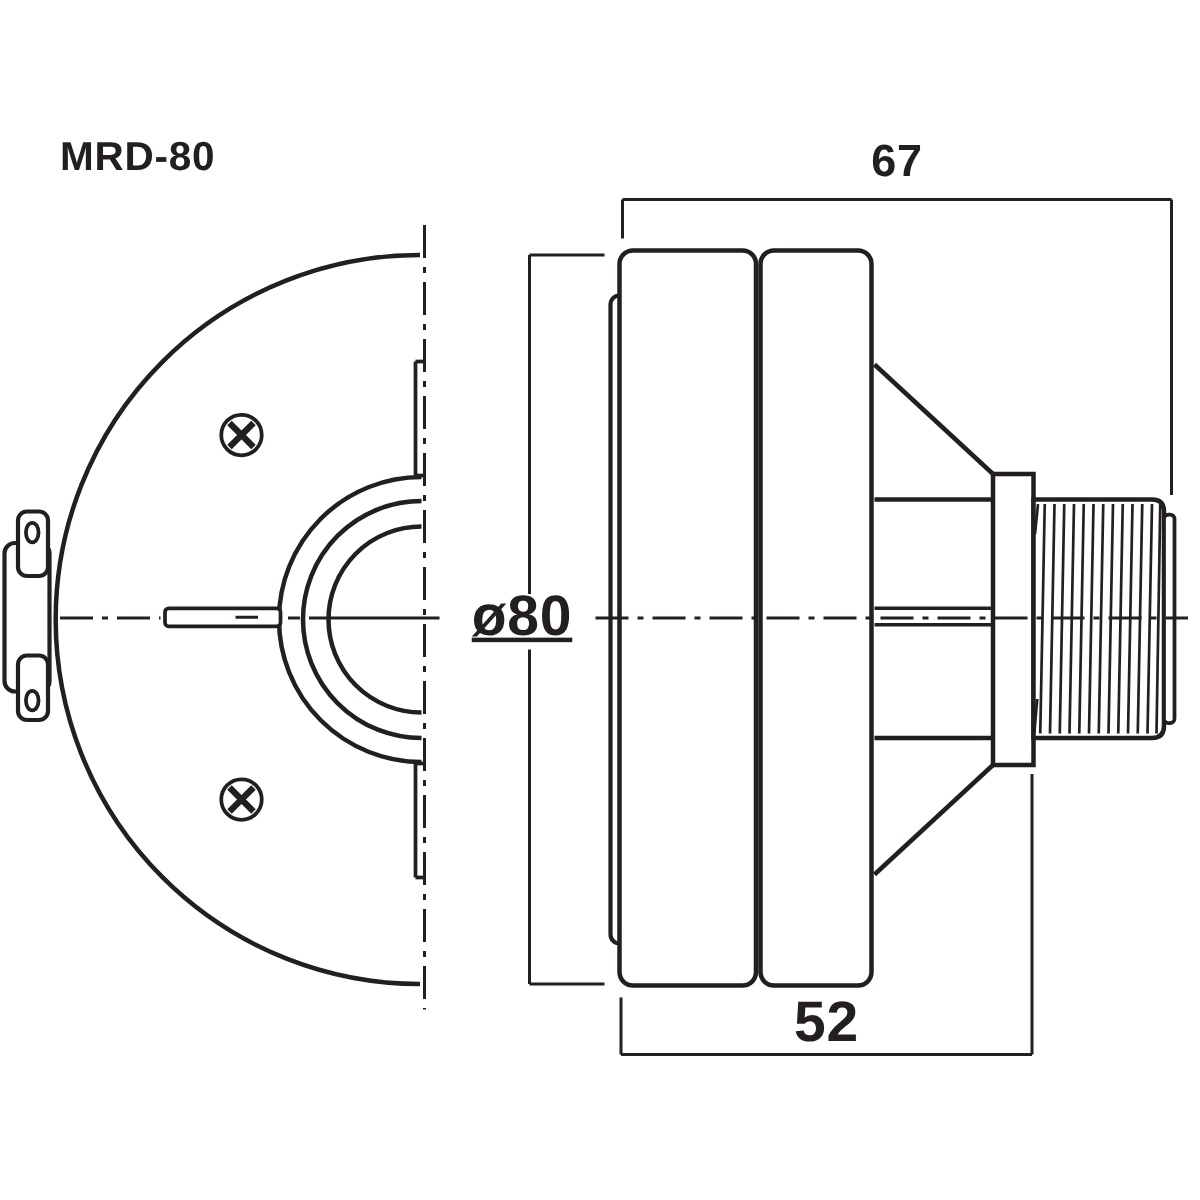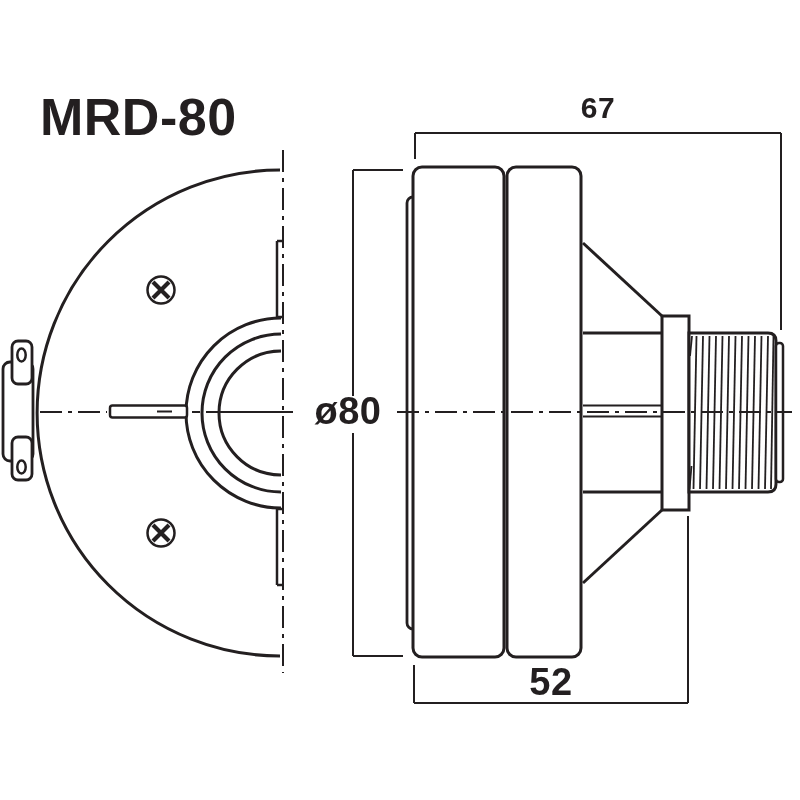--- a/index.html
+++ b/index.html
@@ -19,23 +19,23 @@
   .s25  { stroke-width:2.5; }
   .s28  { stroke-width:2.8; }
   .s3   { stroke-width:3; }
   .s42  { stroke-width:4.2; }
   .wfill { fill:var(--bg); stroke:var(--ink); }
   .cl   { fill:none; stroke:var(--ink); stroke-width:2; stroke-dasharray:22 6 4 6; }
   .label {
     position:absolute; color:var(--ink); font-weight:700;
     line-height:1; white-space:nowrap; letter-spacing:0.5px;
   }
-  .title-label { left:40px; top:91px; font-size:52px; }
+  .title-label { left:40px; top:91px; font-size:27px; }
   .dim-67 { left:598px; top:93px; font-size:30px; transform:translateX(-50%); }
-  .dim-80 { left:348px; top:413px; font-size:38px; transform:translate(-50%,-55%); }
+  .dim-80 { left:348px; top:413px; font-size:38px; transform:translate(-50%,-55%);text-decoration:underline; }
   .dim-52 { left:551px; top:663px; font-size:38px; transform:translateX(-50%);text-align:center; }
 </style>
 </head>
 <body>
 
 <div class="stage">
 
   <svg width="800" height="800" viewBox="0 0 800 800">
 
     <g>

